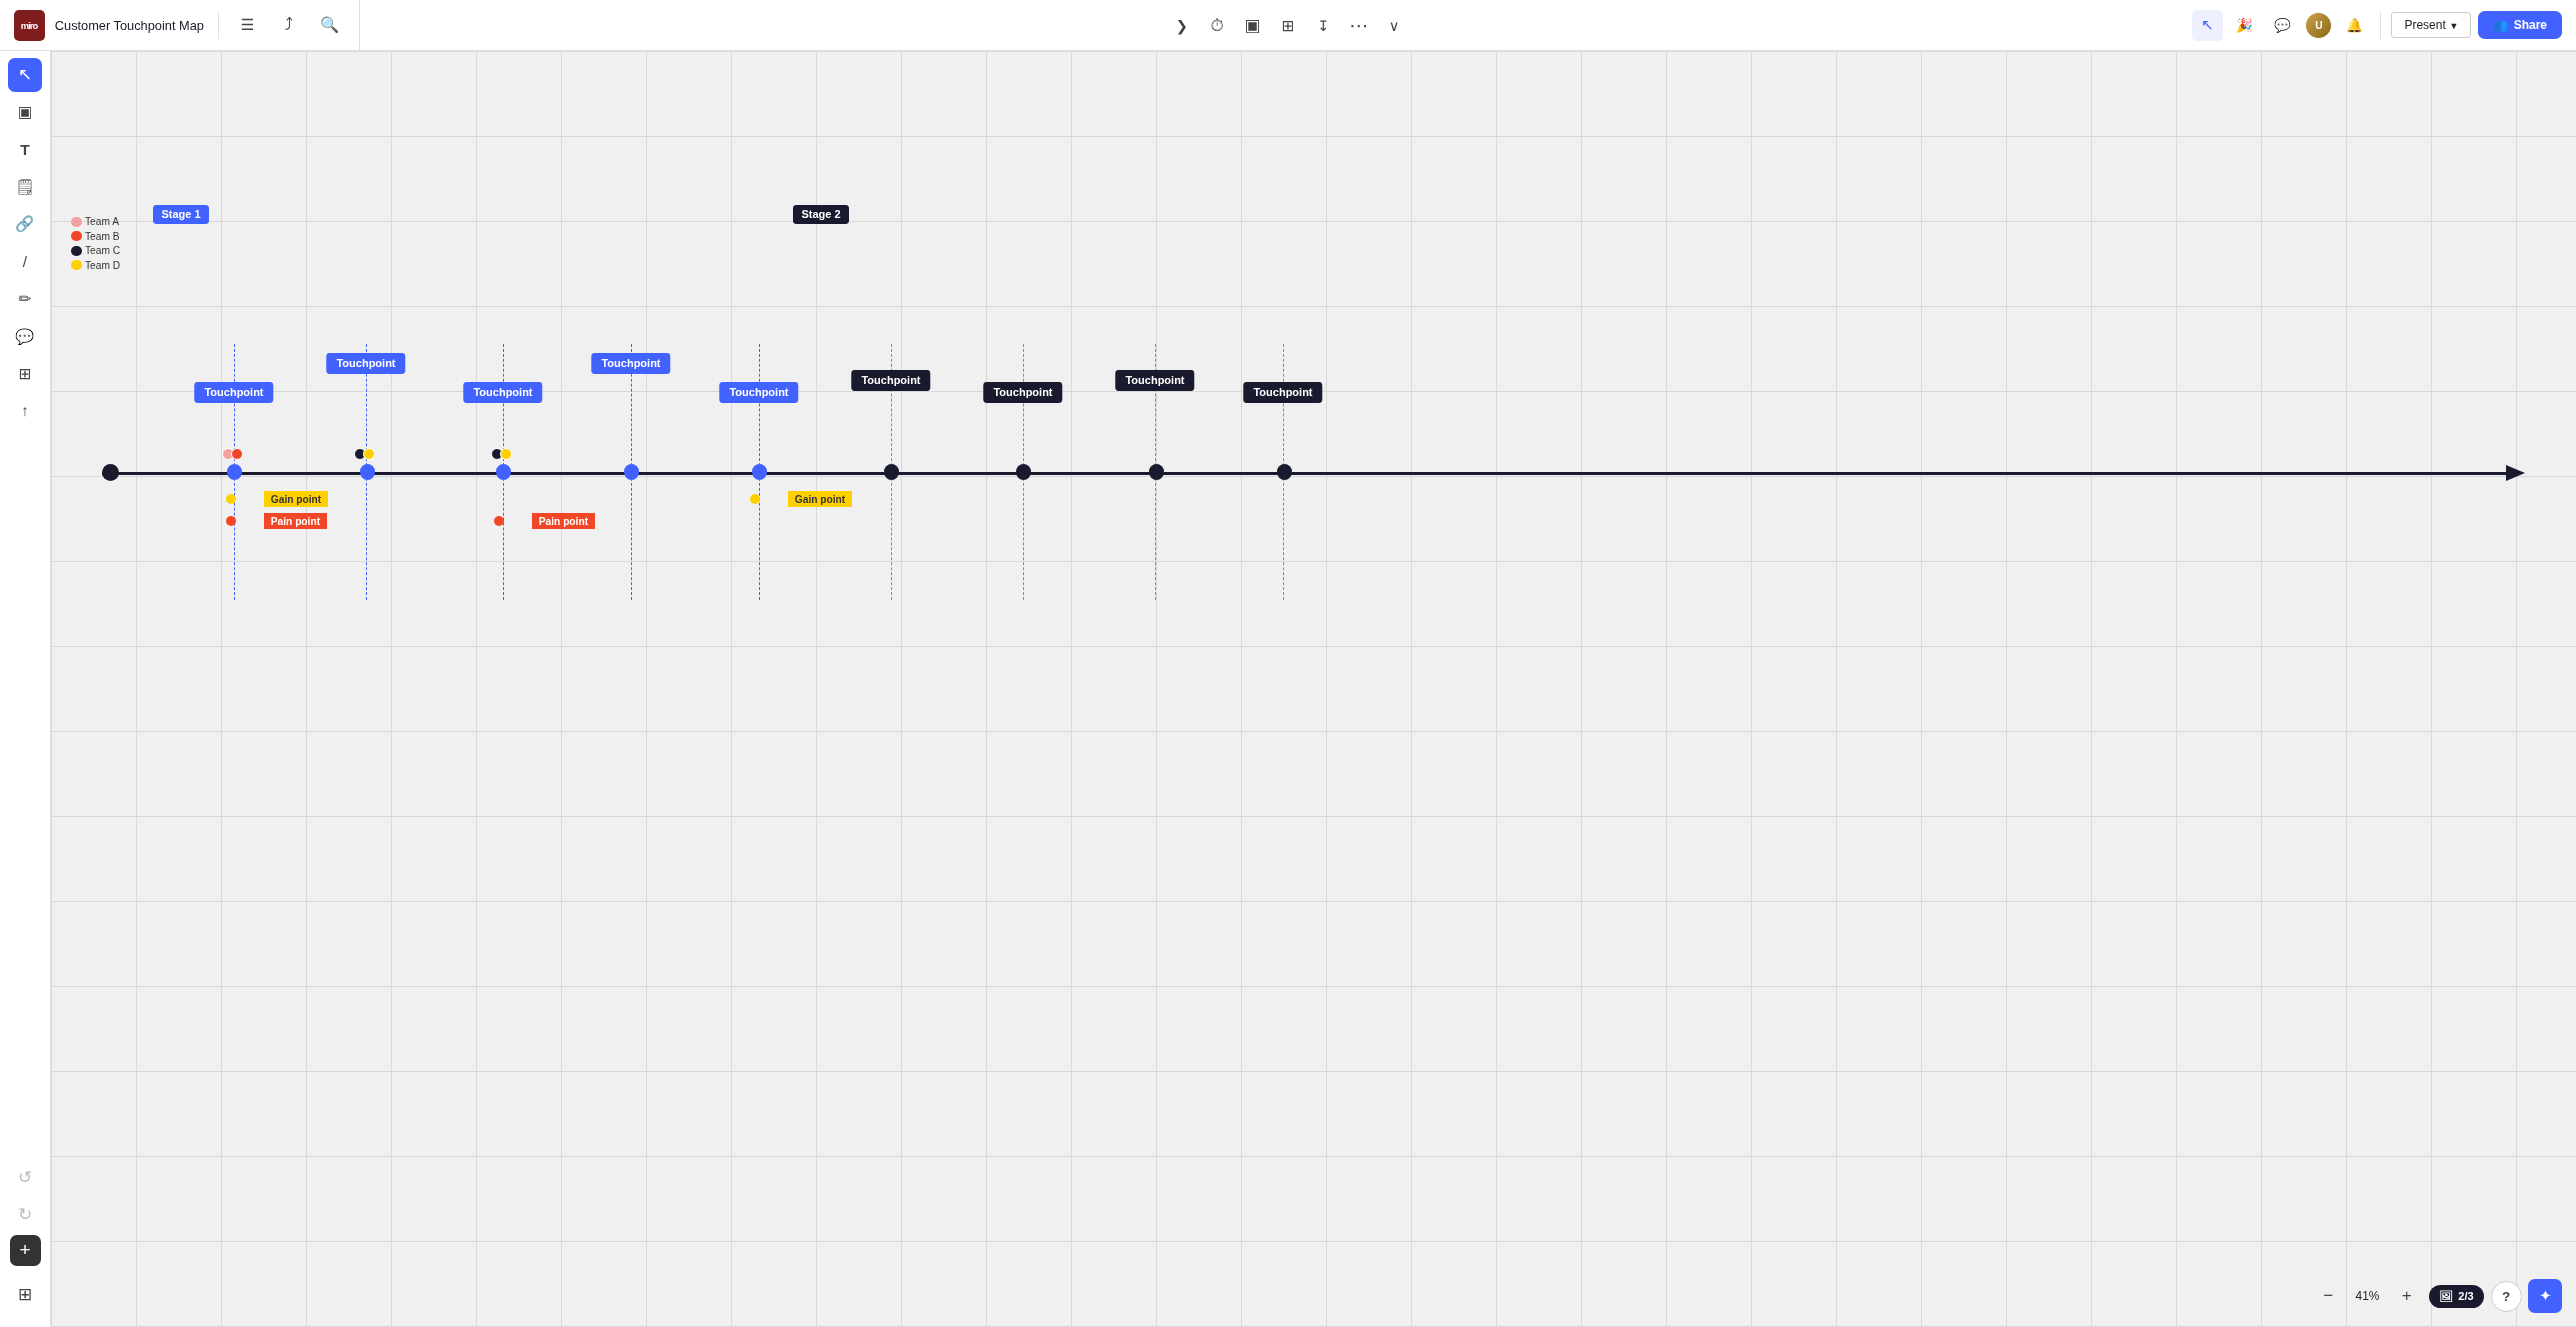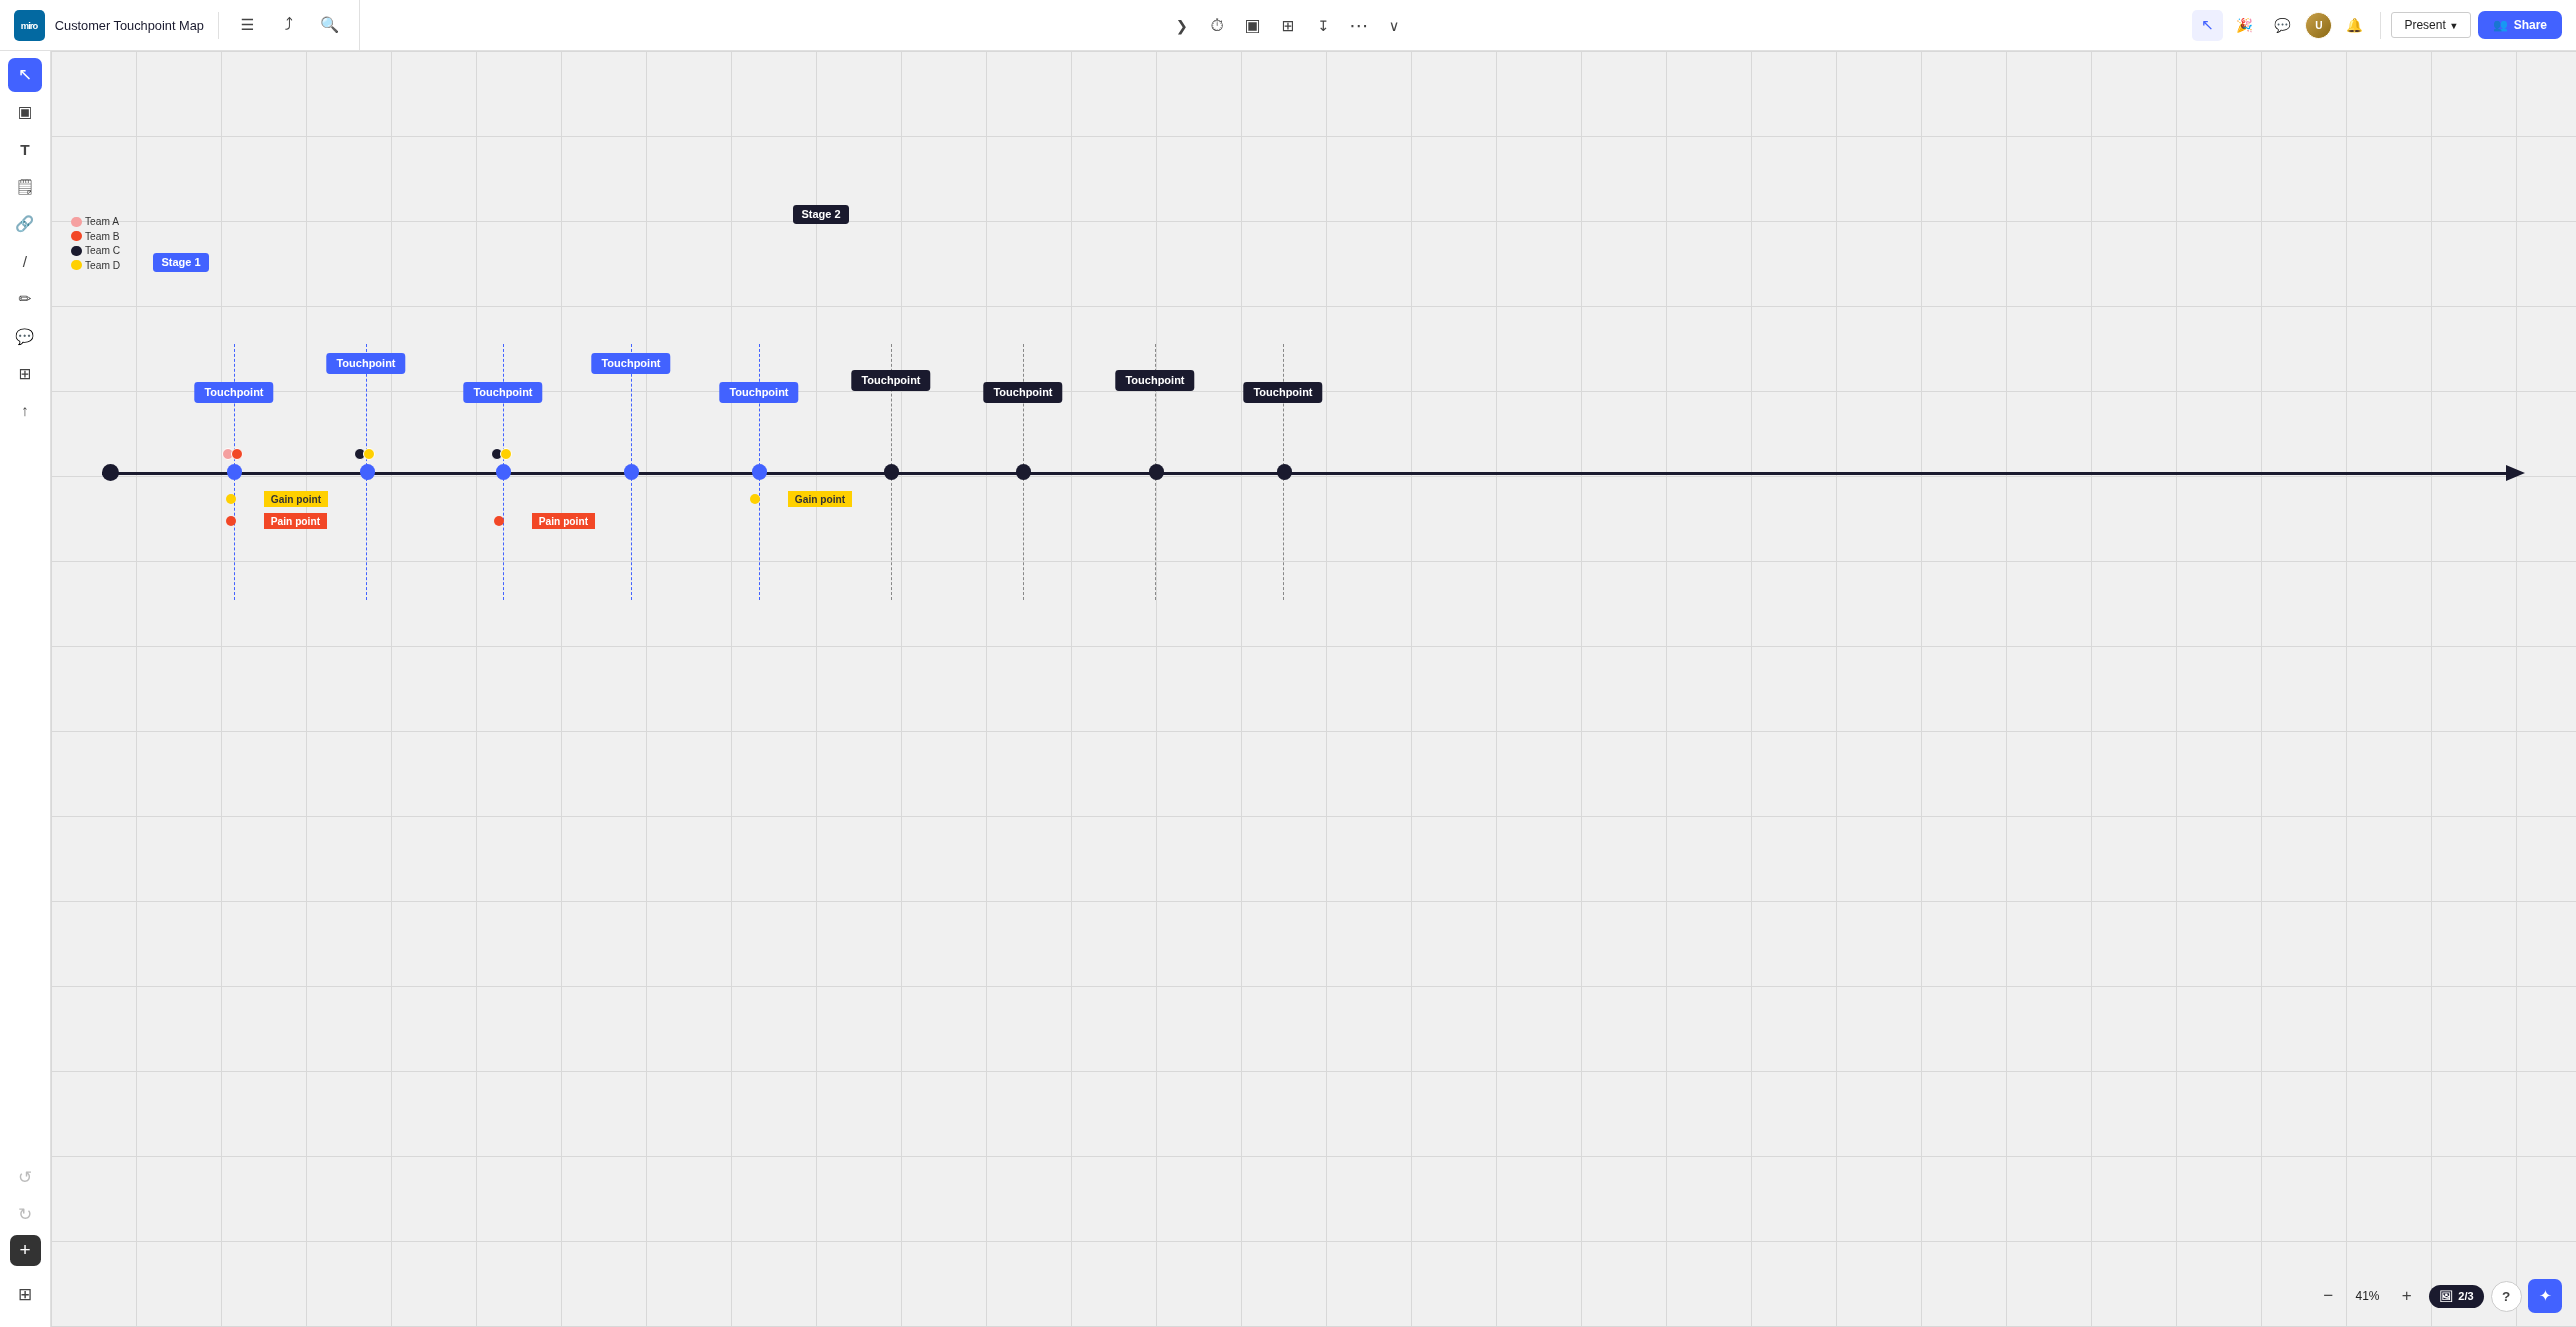--- a/index.html
+++ b/index.html
@@ -9,21 +9,21 @@
     .topbar {
       position: absolute; top: 0; left: 0; right: 0; height: 51px;
       background: #fff; border-bottom: 0.9px solid #e0e0e0;
       display: flex; align-items: center; z-index: 100;
     }
     .topbar-left {
       display: flex; align-items: center; gap: 10.2px;
       padding: 0 13.6px; border-right: 0.9px solid #e0e0e0; height: 100%;
     }
     .miro-logo {
-      width: 31px; height: 31px; background: #0369a1; border-radius: 5.1px;
+      width: 31px; height: 31px; background: #7f1d1d; border-radius: 5.1px;
       display: flex; align-items: center; justify-content: center;
       color: #fff; font-weight: 900; font-size: 11px; letter-spacing: -0.9px;
     }
     .board-title {
       font-size: 12.8px; font-weight: 500; color: #1a1a2e; white-space: nowrap;
     }
     .topbar-icon-btn {
       width: 31px; height: 31px; border-radius: 5.1px; border: none; background: transparent;
       cursor: pointer; display: flex; align-items: center; justify-content: center;
       color: #444; font-size: 15.4px;
@@ -303,21 +303,21 @@
     <div class="legend-item">
       <span class="team-dot" style="background:#1a1a2e;"></span>
       <span>Team C</span>
     </div>
     <div class="legend-item">
       <span class="team-dot" style="background:#ffd000;"></span>
       <span>Team D</span>
     </div>
   </div>
 
-  <div class="stage-label stage-blue" style="position:absolute; top:154px; left:102px;margin-top:48px;">
+  <div class="stage-label stage-blue" style="position:absolute; top:154px; left:102px;">
     <span>Stage 1</span>
   </div>
 
   <div class="stage-label stage-dark" style="position:absolute; top:154px; left:742px;">
     <span>Stage 2</span>
   </div>
 
   <div style="position:absolute; top:421px; left:51px; right:0;">
 
     <div style="position:absolute; left:0; right:68px; height:2.6px; background:#1a1a2e; top:0;"></div>

